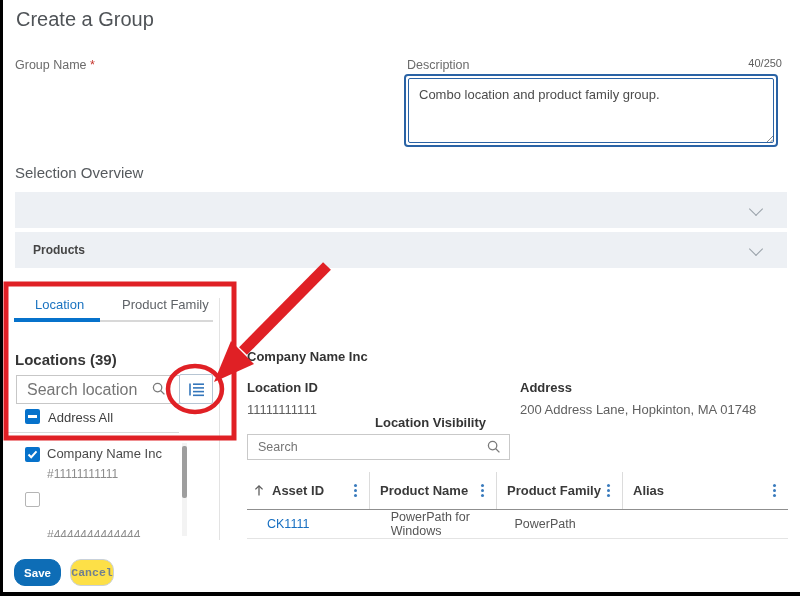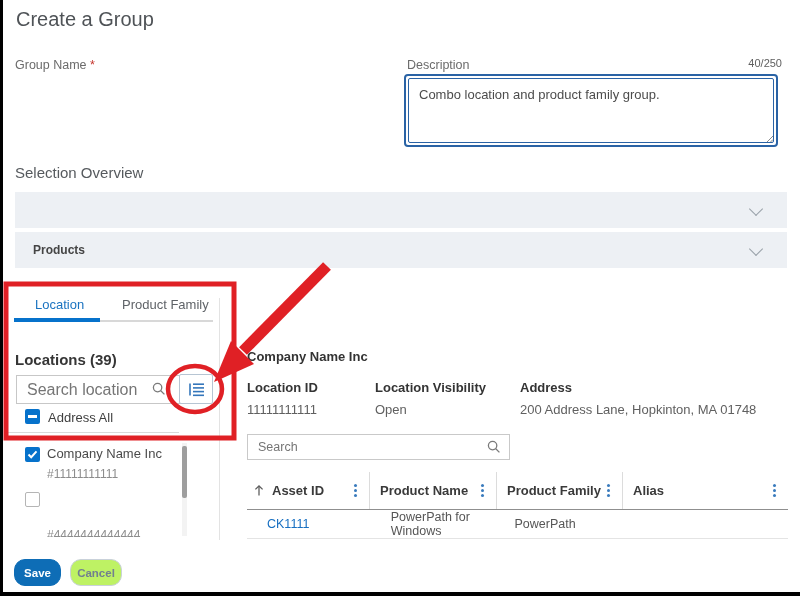--- a/index.html
+++ b/index.html
@@ -72,21 +72,21 @@
   #item2-id{top:86px;}
 
   #list-scroll-track{left:182px;top:443px;width:5px;height:93px;background:#f3f3f3;}
   #list-scroll-thumb{left:182px;top:446px;width:5px;height:52px;background:#9e9e9e;border-radius:2px;cursor:grab;}
   #panel-divider{left:219px;top:298px;width:1px;height:242px;background:#e3e3e3;}
 
   
   #company-name{left:247px;top:349px;font-size:13px;font-weight:700;color:#333;}
   .dfield-label{position:absolute;top:380px;font-size:13px;font-weight:700;color:#343434;}
   .dfield-value{position:absolute;top:402px;font-size:13px;color:#606060;}
-  .dcol-0{left:247px;} .dcol-1{left:375px;} .dcol-2{left:520px;}
+  .dcol-0{left:247px;} .dcol-1{left:375px;margin-top:35px;} .dcol-2{left:520px;}
 
   #search-assets-input{left:247px;top:434px;width:225px;height:24px;border:1px solid #c9c9c9;background:#fff;
        font-family:inherit;font-size:12.5px;color:#4c4c4c;padding:0 26px 0 10px;outline:none;}
   #search-assets-icon{left:487px;top:440px;}
 
   
   #assets-table{left:247px;top:472px;width:541px;}
   #assets-header{display:flex;height:37px;border-bottom:1px solid #8f8f8f;align-items:center;}
   .hcell{display:flex;align-items:center;height:100%;box-sizing:border-box;font-size:13px;font-weight:700;color:#3a3a3a;}
   .hcell.sep{border-right:1px solid #dcdcdc;}
@@ -96,21 +96,21 @@
        box-shadow:0 -5px 0 #3a7bbd,0 5px 0 #3a7bbd;cursor:pointer;}
   #sort-icon{margin-right:7px;}
   #assets-row{display:flex;height:28px;border-bottom:1px solid #e4e4e4;align-items:center;}
   .rcell{font-size:12.5px;color:#565656;box-sizing:border-box;}
   .link{color:#176FC1;cursor:pointer;margin-left:14px;}
 
   
   .btn{position:absolute;top:559px;height:27px;border-radius:11px;font-family:inherit;font-size:11.5px;font-weight:700;
        display:flex;align-items:center;justify-content:center;cursor:pointer;box-sizing:border-box;}
   #save-button{left:14px;width:47px;background:#0e6db6;color:#fff;border:1px solid #0e6db6;}
-  #cancel-button{left:70px;width:52px;background:#bef264;color:#72808f;border:1px solid #c9d1da;}
+  #cancel-button{left:70px;width:44px;background:#fde047;color:#72808f;border:1px solid #c9d1da;font-family:Liberation Mono, monospace;}
 
   
   #annotations{left:0;top:0;z-index:50;pointer-events:none;}
 </style>
 </head>
 <body>
 
 <div id="app">
 
   <div class="abs" id="page-title">Create a Group</div>

